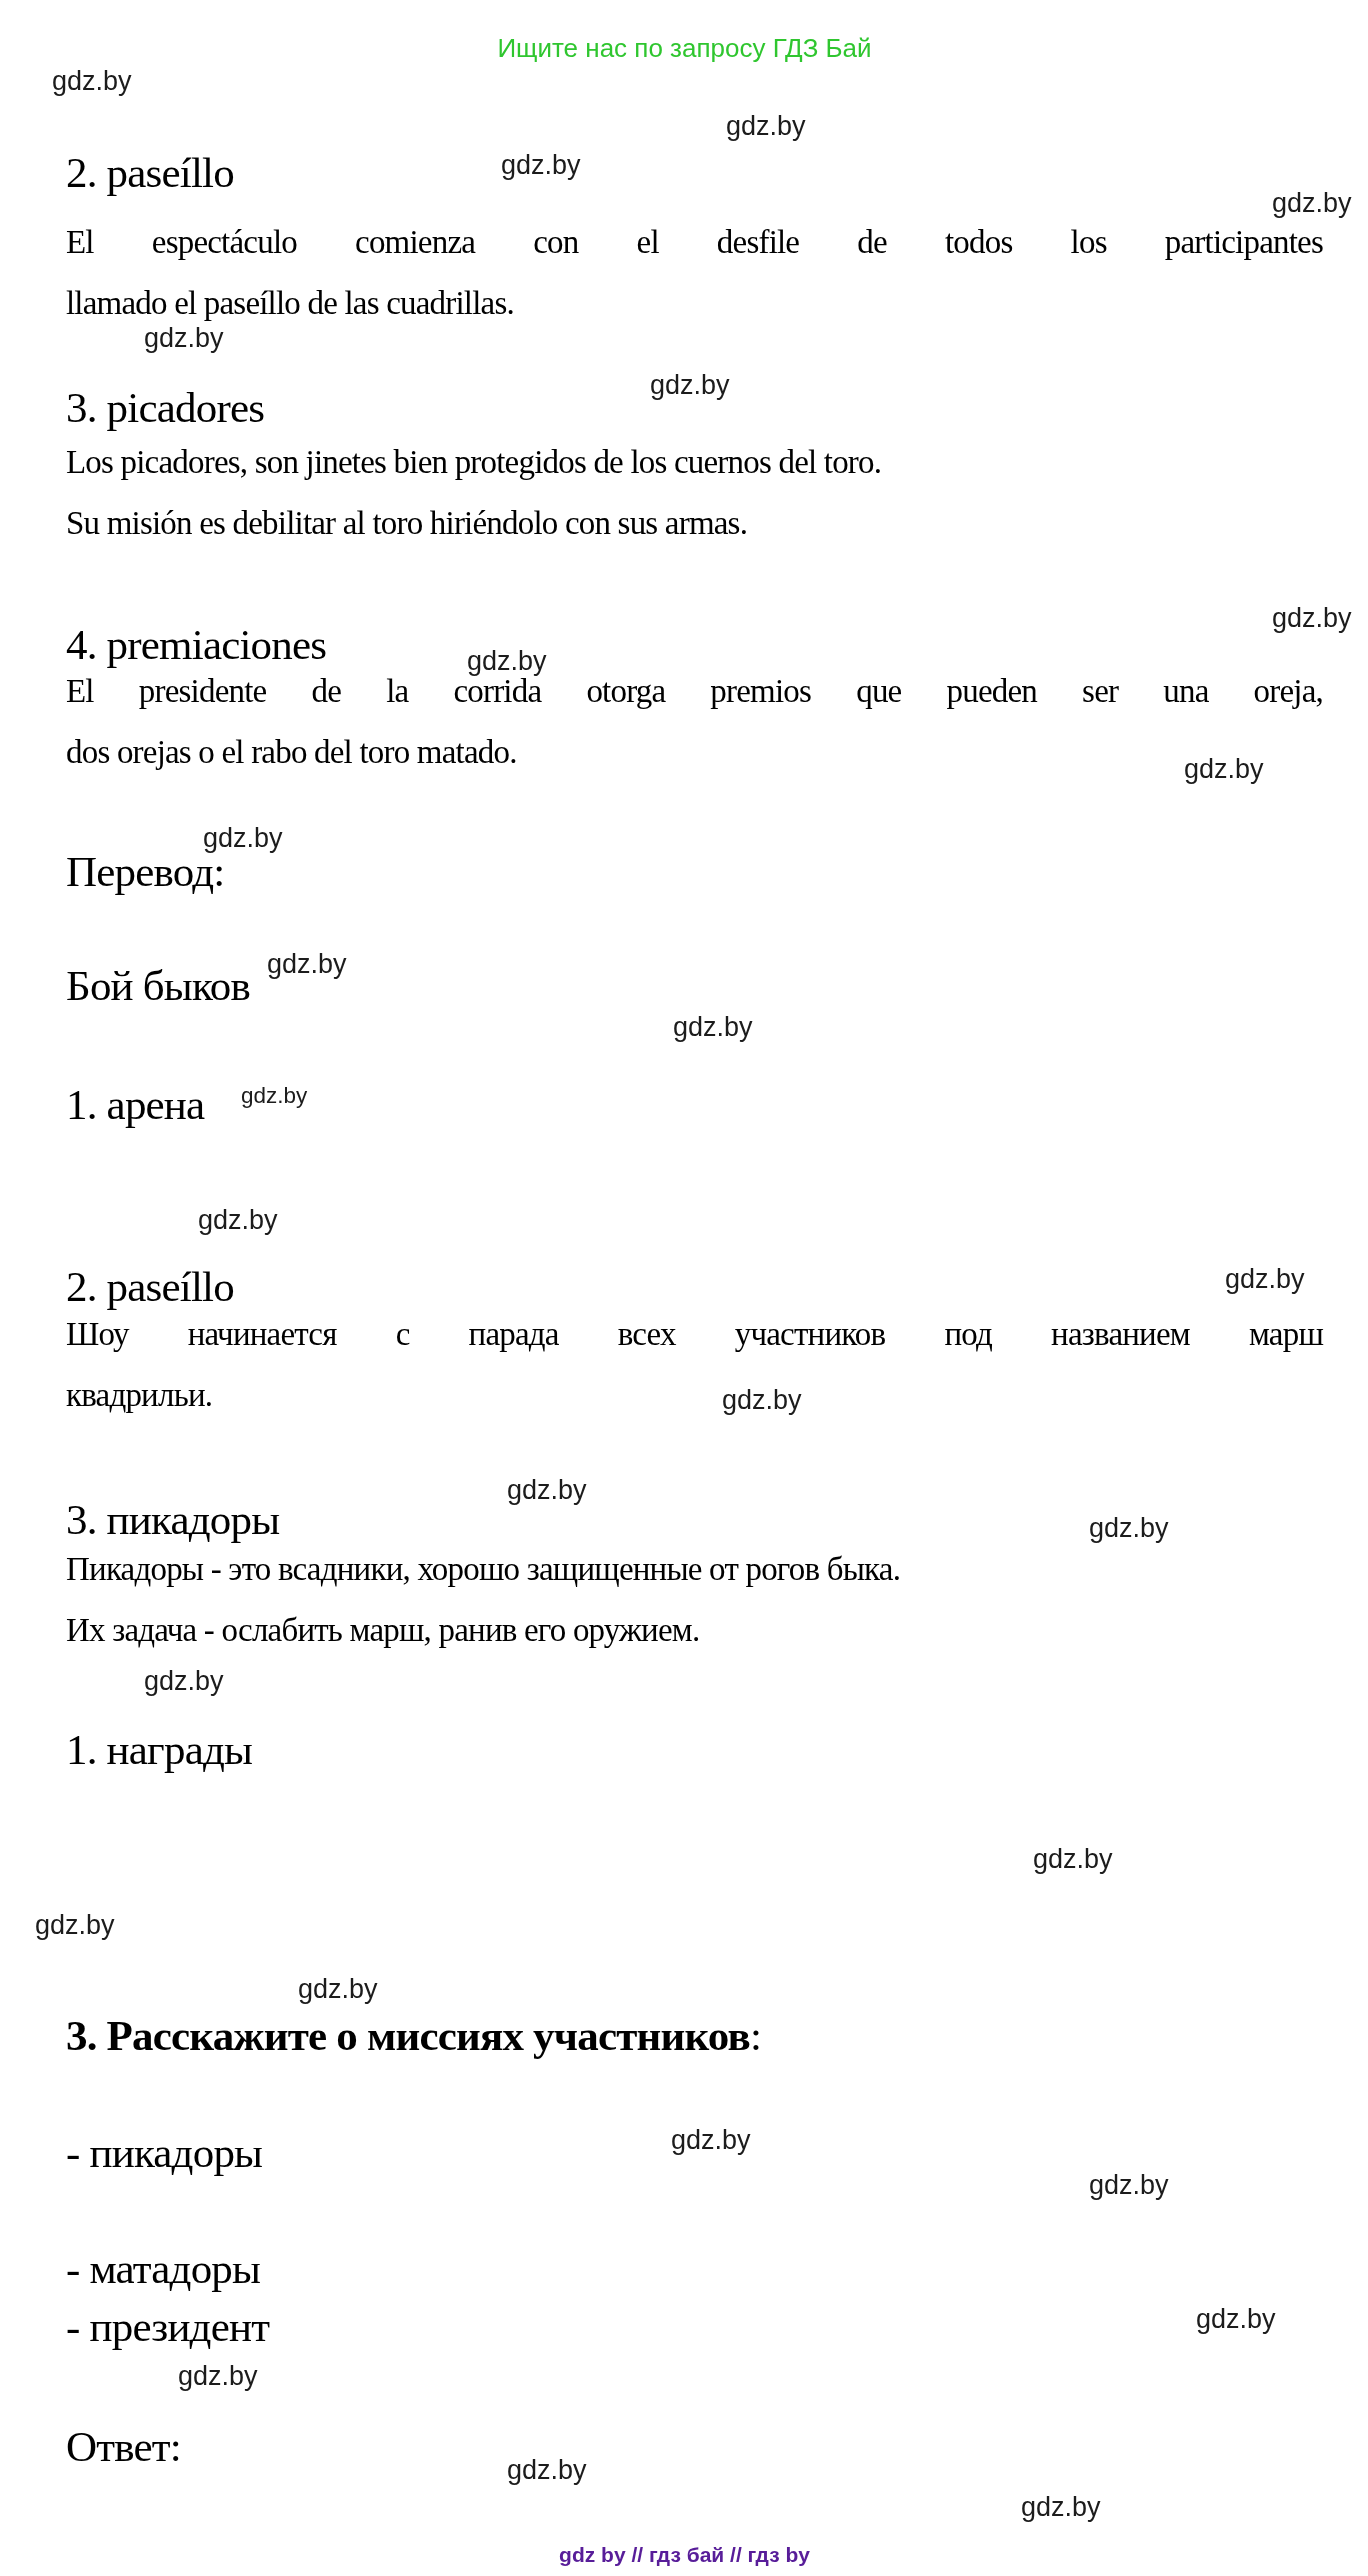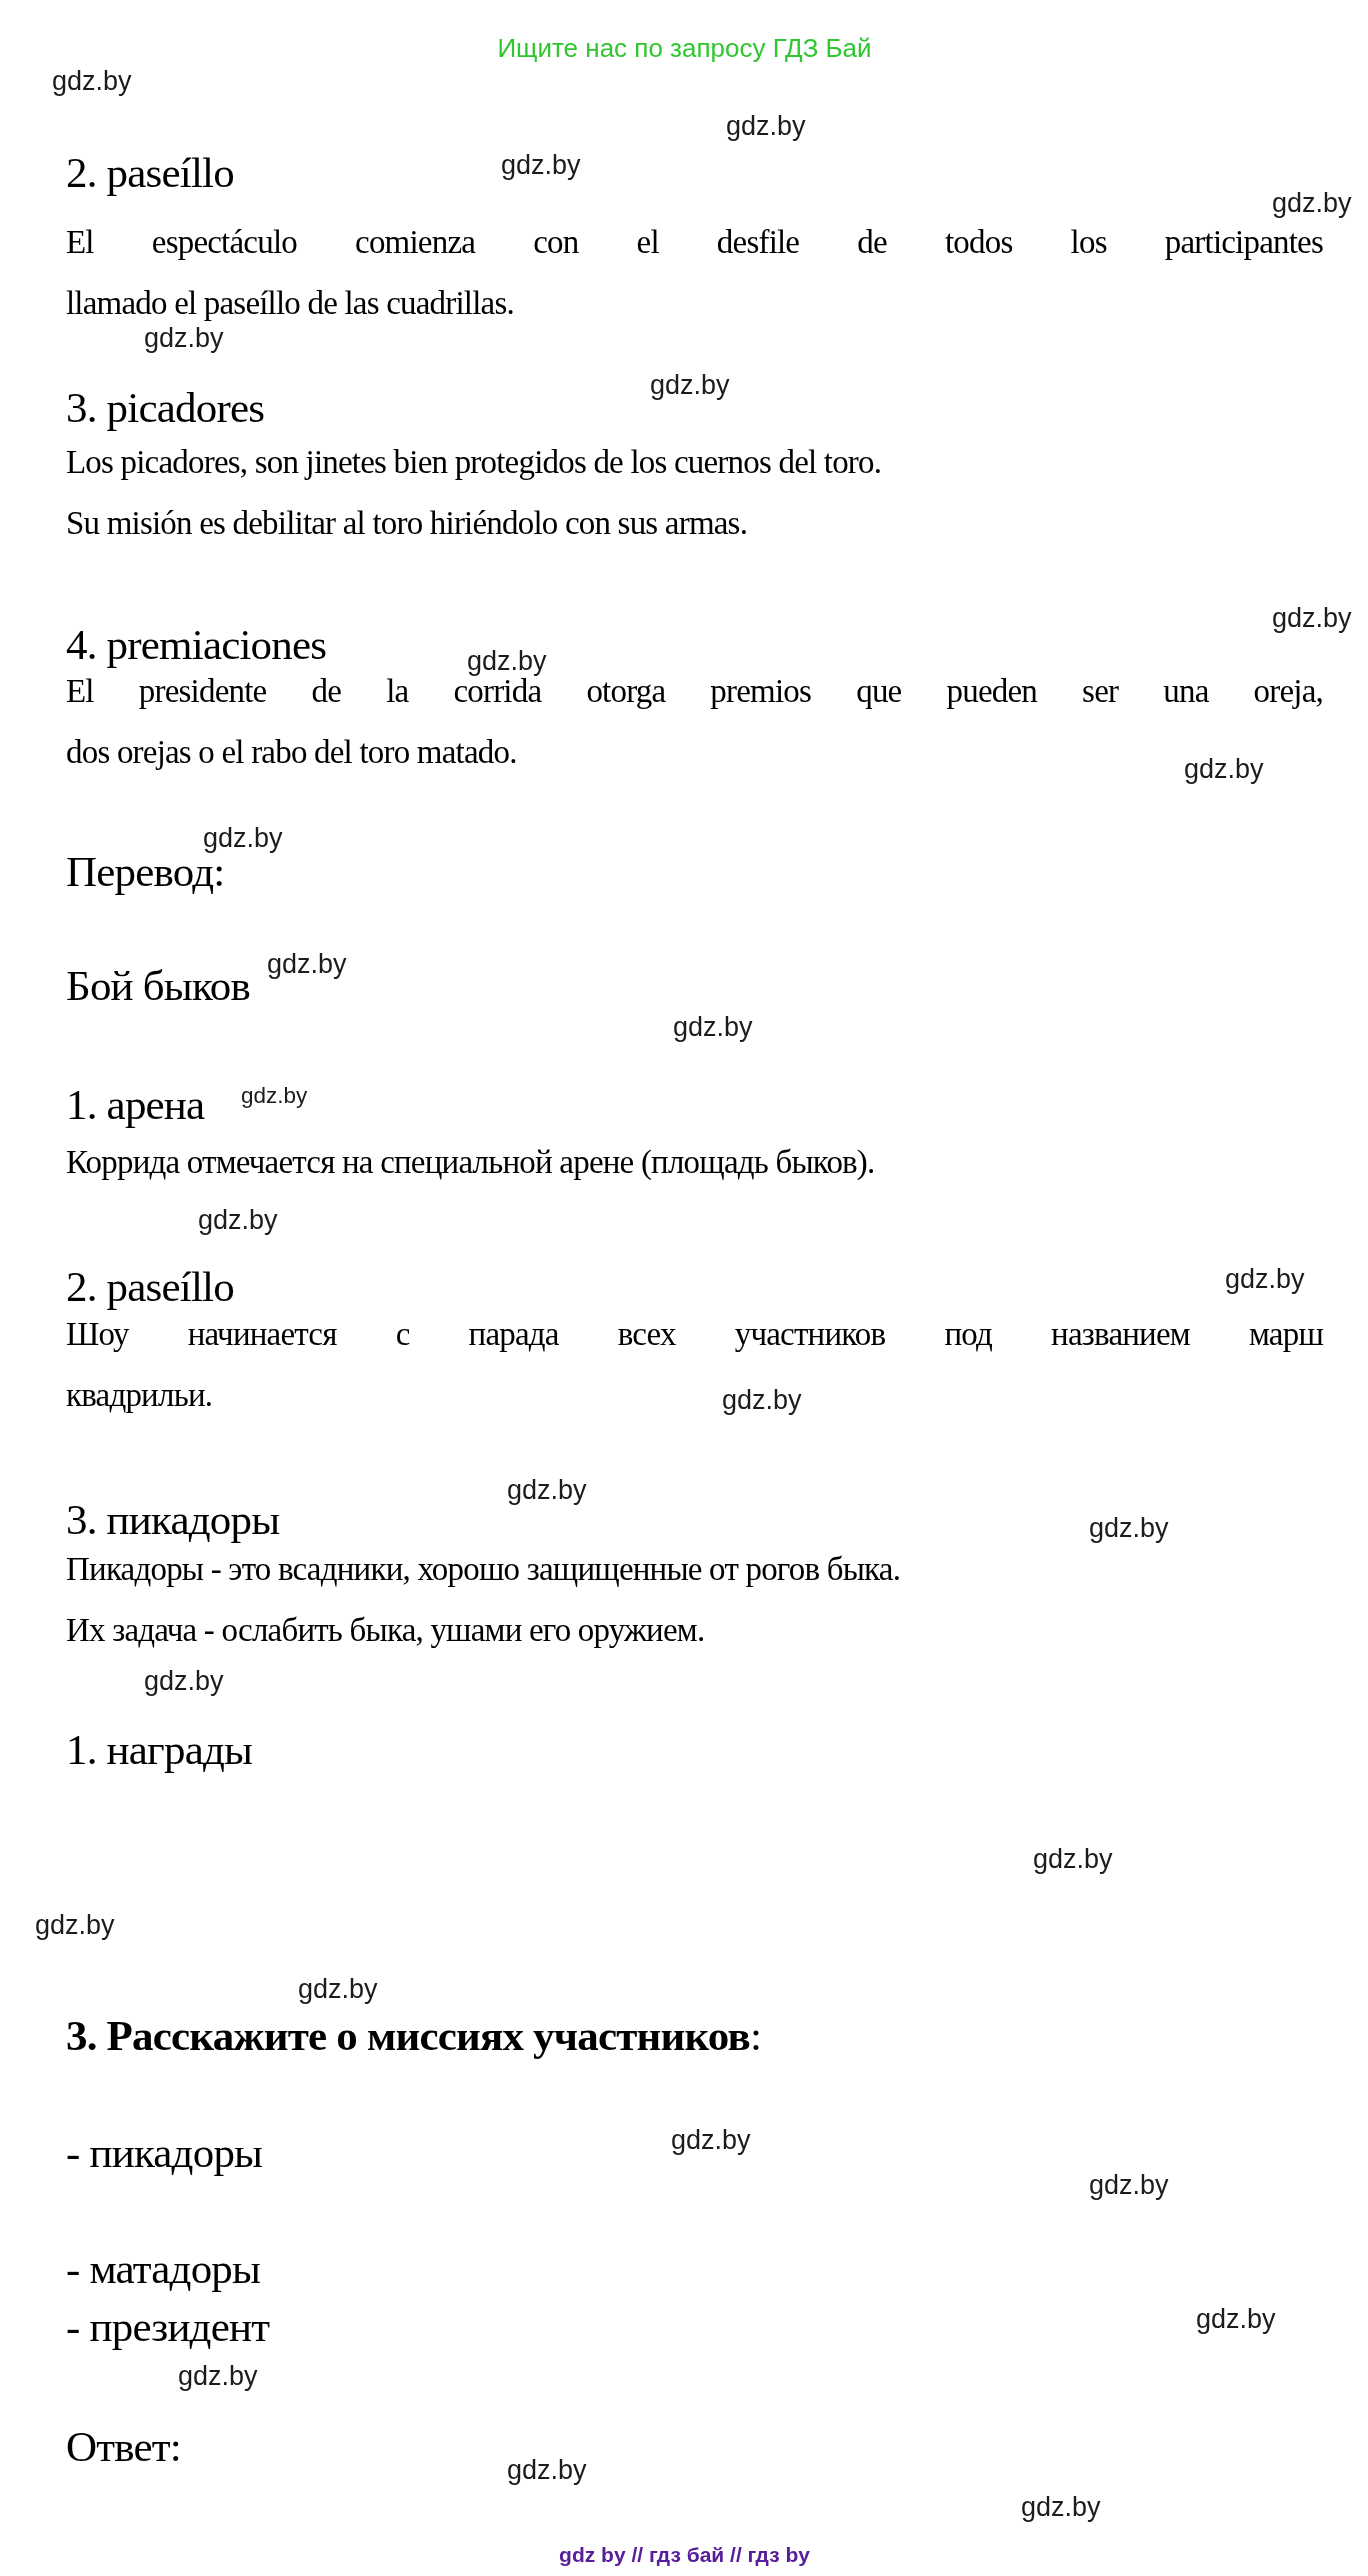--- a/index.html
+++ b/index.html
@@ -121,36 +121,33 @@
     <span class="line stretch">El presidente de la corrida otorga premios que pueden ser una oreja,</span>
     <span class="line">dos orejas o el rabo del toro matado.</span>
   </div>
 
   <div class="txt" style="top:841px">Перевод:</div>
 
   <div class="txt" style="top:955px">Бой быков</div>
 
   <div class="txt" style="top:1074px">1. арена</div>
 
-  <div class="para" style="top:1132px">
-    <span class="line">Коррида отмечается на специальной арене (площадь быков).</span>
-  </div>
 
   <div class="txt" style="top:1256px">2. paseíllo</div>
 
   <div class="para" style="top:1304px">
     <span class="line stretch">Шоу начинается с парада всех участников под названием марш</span>
     <span class="line">квадрильи.</span>
   </div>
 
   <div class="txt" style="top:1489px">3. пикадоры</div>
 
   <div class="para" style="top:1539px">
     <span class="line">Пикадоры - это всадники, хорошо защищенные от рогов быка.</span>
-    <span class="line">Их задача - ослабить быка, ушами его оружием.</span>
+    <span class="line">Их задача - ослабить марш, ранив его оружием.</span>
   </div>
 
   <div class="txt" style="top:1719px">1. награды</div>
 
 
   <div class="txt" style="top:2005px">
     <span class="bold-part">3. Расскажите о миссиях участников</span><span>:</span>
   </div>
 
   <div class="txt" style="top:2122px">- пикадоры</div>

